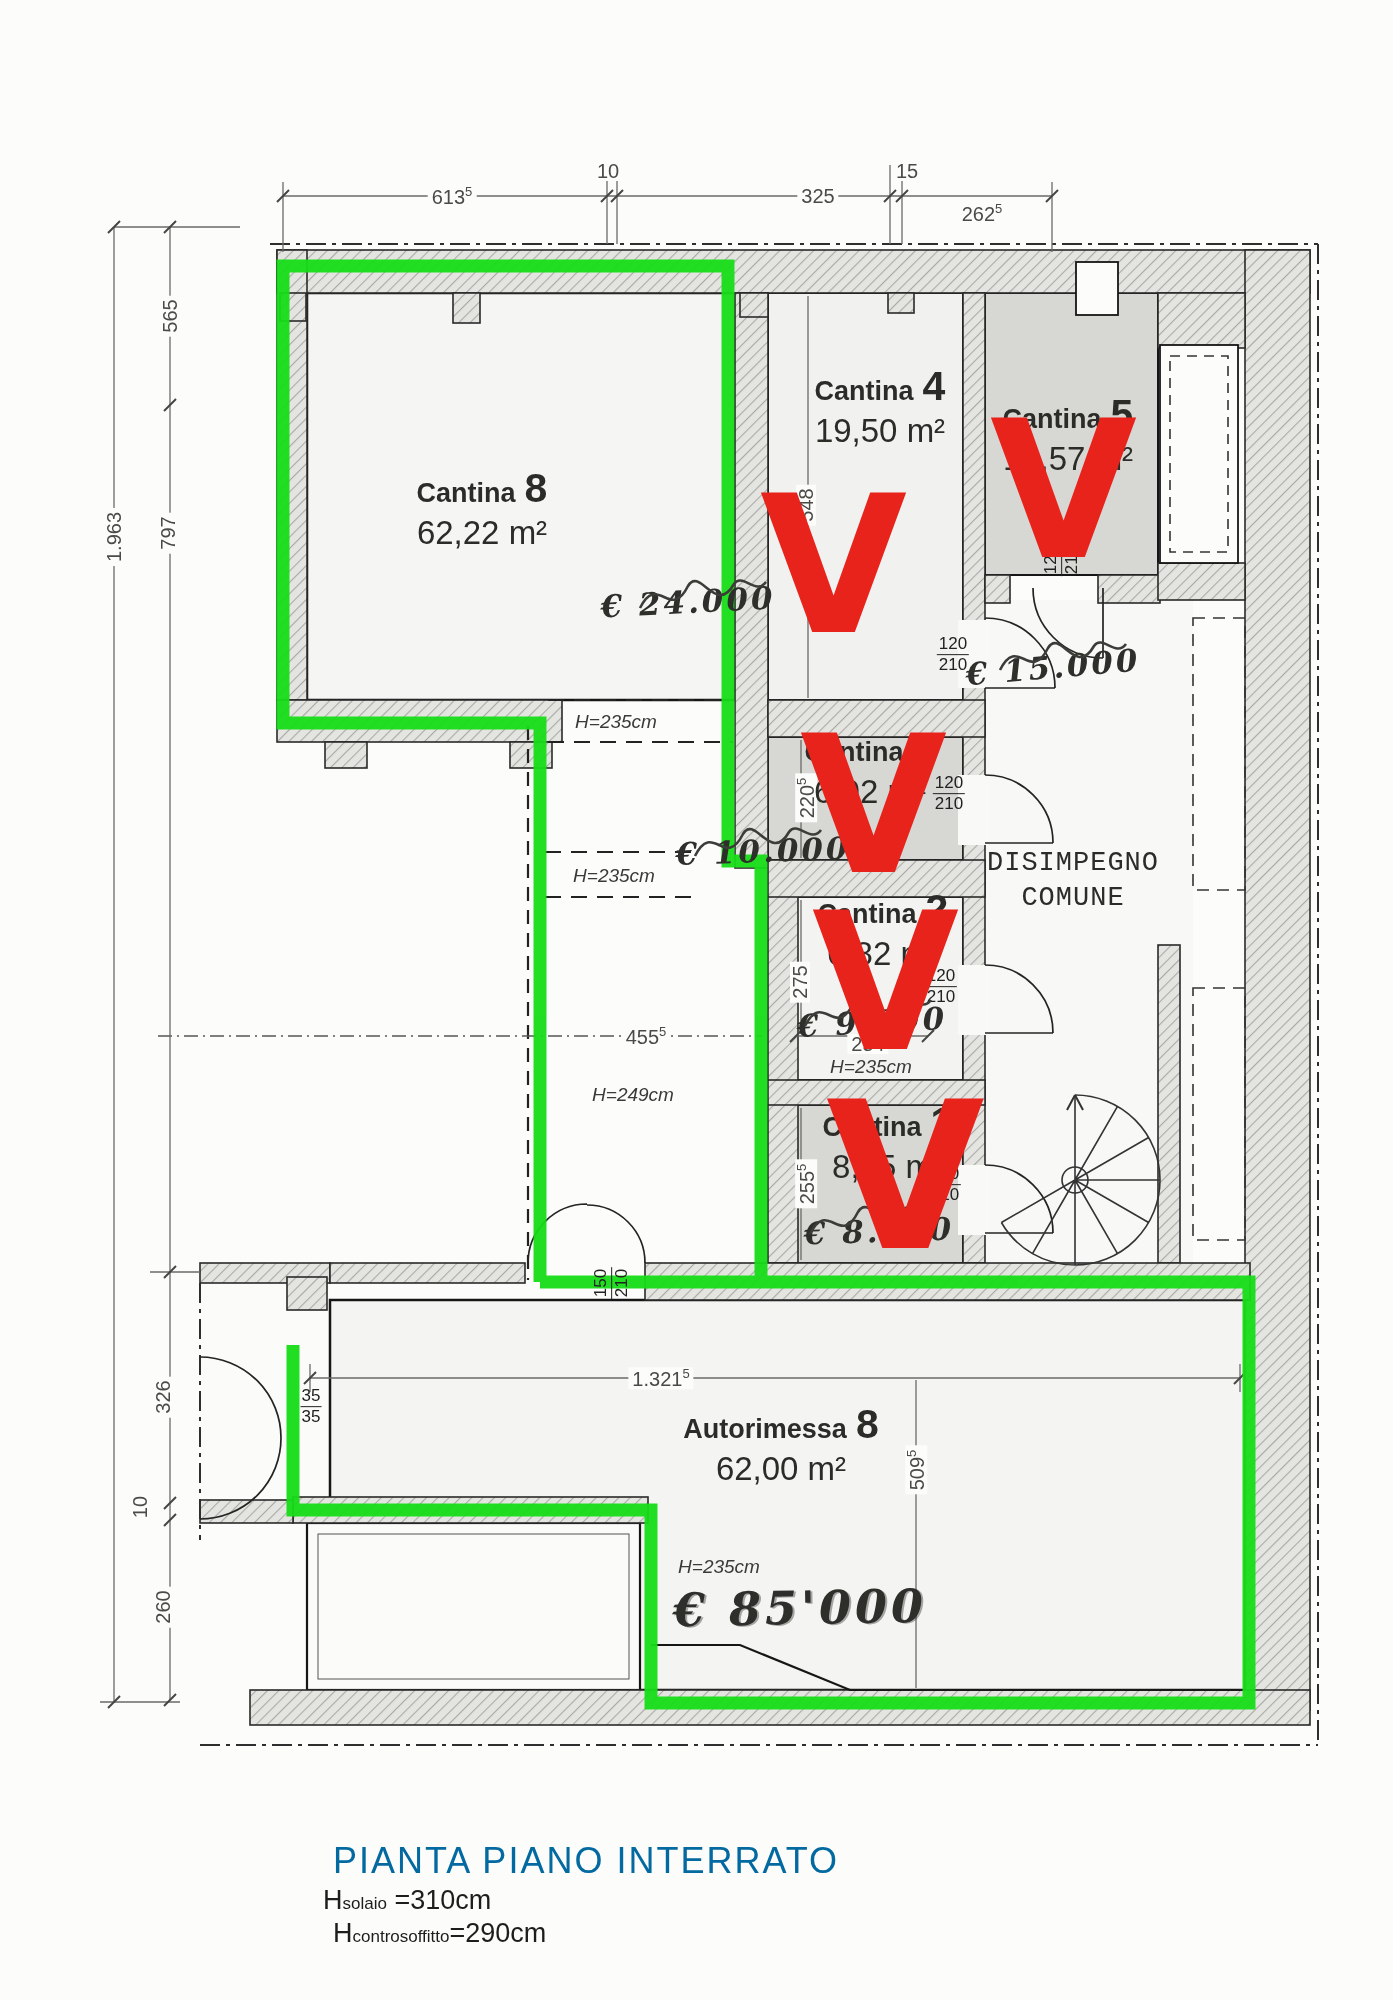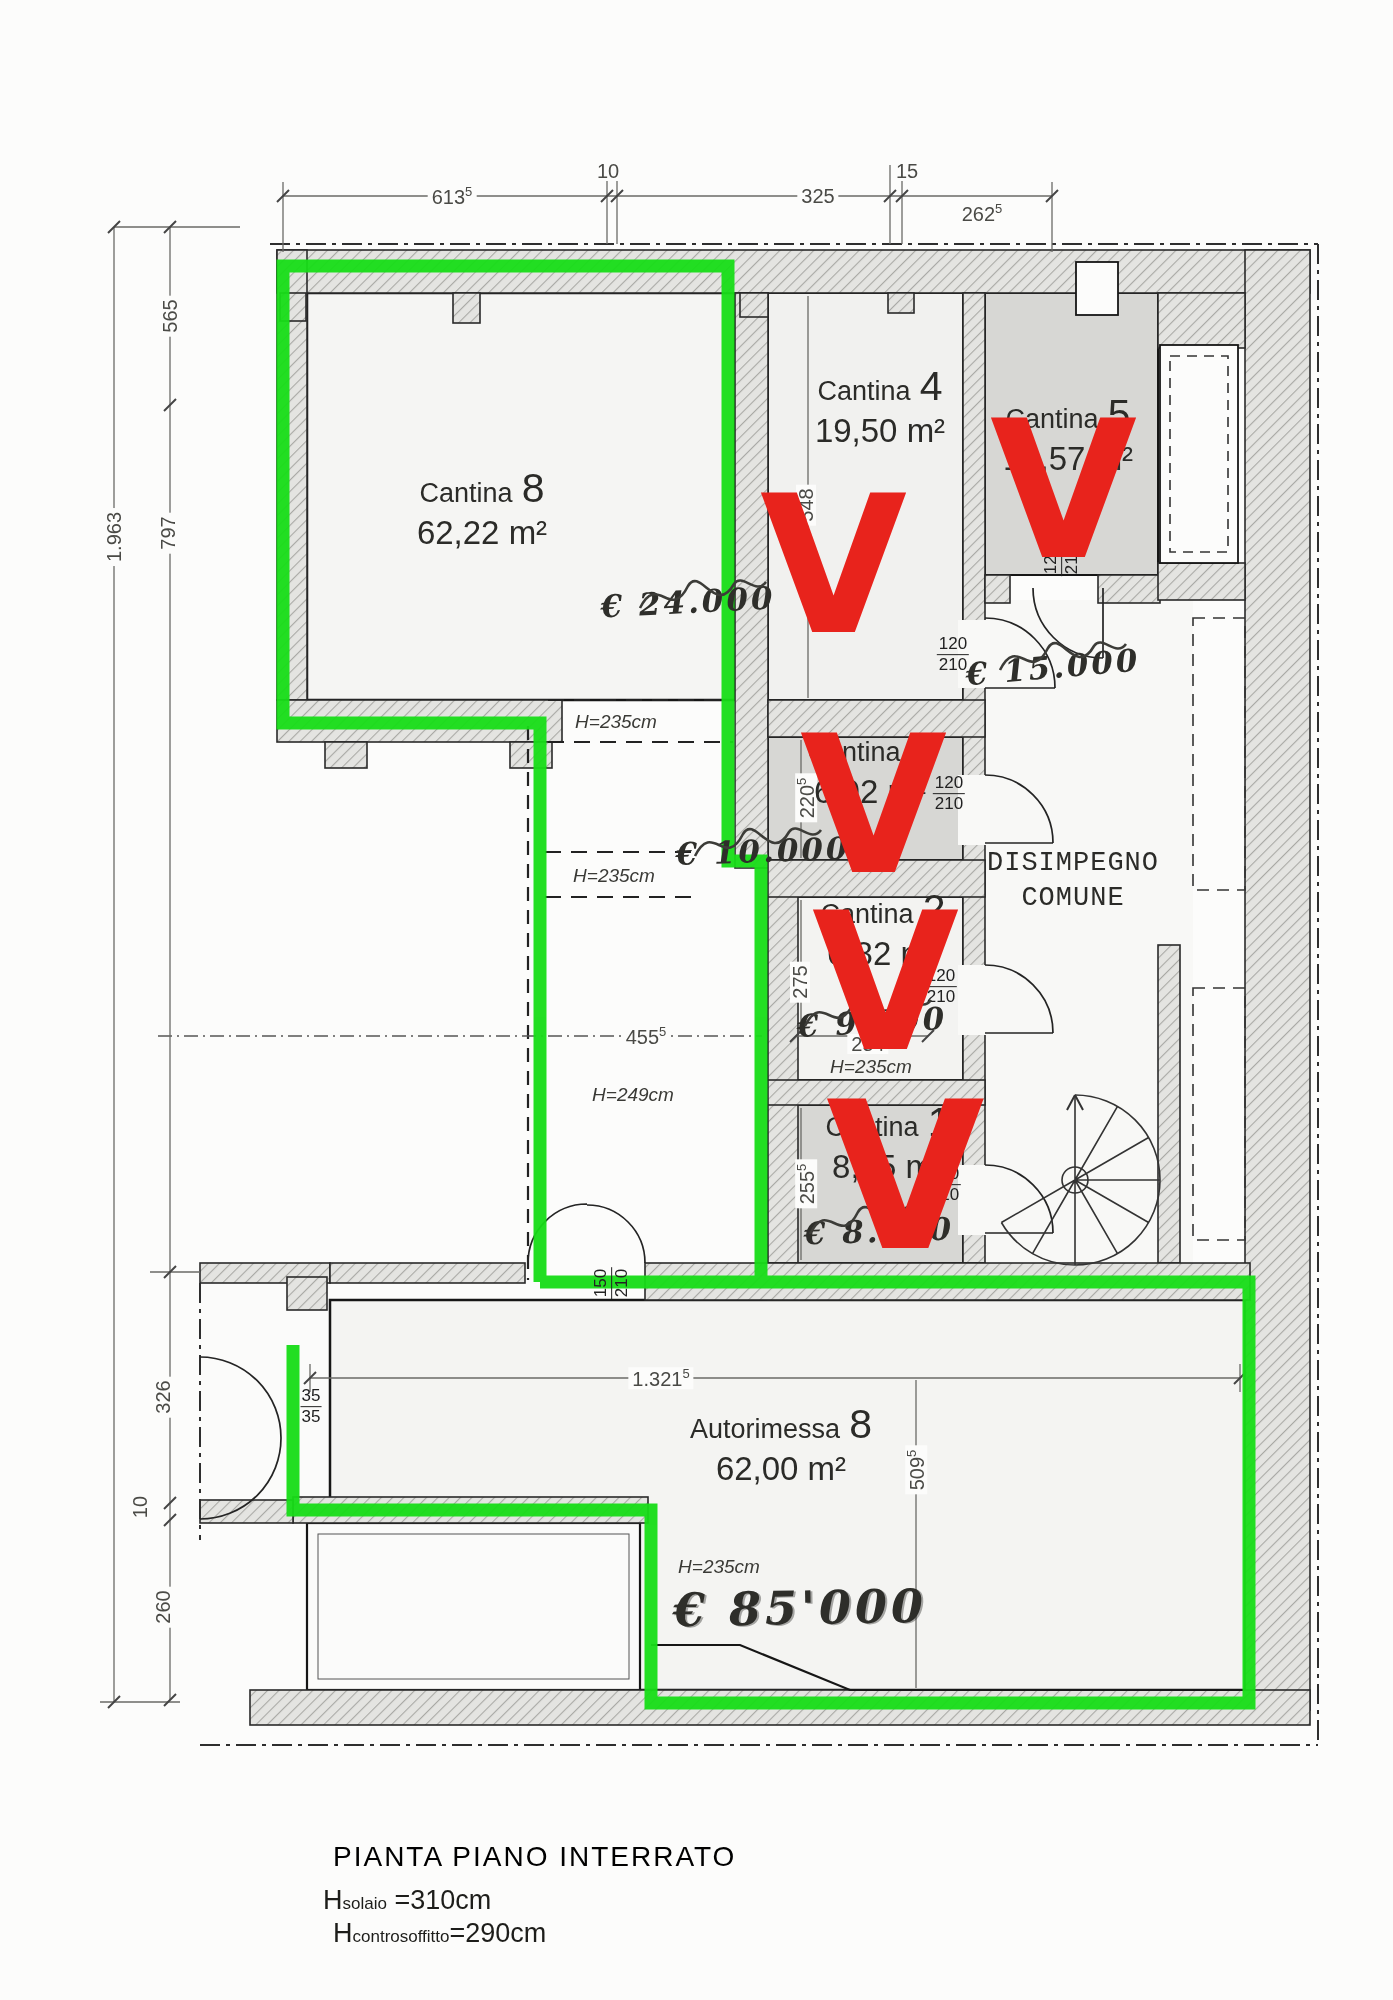--- a/index.html
+++ b/index.html
@@ -9,30 +9,30 @@
   .lbl{position:absolute;white-space:nowrap;line-height:1;}
   .ctr{transform:translate(-50%,-50%);}
   .rot{transform:translate(-50%,-50%) rotate(-90deg);}
   .dim{font-size:20px;color:#4a4a46;background:#fcfcfb;padding:0 4px;}
   .dim sup{font-size:13px;}
   .hlabel{font-style:italic;font-size:19px;color:#3a3a36;background:#fcfcfb00;}
   .frac{position:absolute;display:flex;flex-direction:column;align-items:center;
         font-size:17px;color:#222;line-height:1.08;}
   .frac .fbar{width:112%;border-top:1.7px solid #222;margin:1px 0;height:0;}
   .rlabel{position:absolute;text-align:center;color:#2b2b28;}
-  .rname{display:flex;align-items:baseline;gap:9px;justify-content:center;font-size:27px;}
+  .rname{display:flex;align-items:baseline;gap:9px;justify-content:center;font-size:27px;font-weight:bold;}
   .rnum{font-size:41px;line-height:.8;}
   .rarea{font-size:33px;margin-top:5px;}
   .corr{font-size:27px;letter-spacing:1px;color:#2b2b28;text-align:center;line-height:1.3;font-family:Liberation Mono, monospace;}
   .price{position:absolute;font-family:"DejaVu Serif",serif;font-style:italic;font-weight:bold;
          font-size:31px;color:#2e2e2a;letter-spacing:3px;}
   .price.big{font-size:46px;letter-spacing:4px;text-shadow:2px 1px 0 #2e2e2a66;}
   .vmark{position:absolute;color:#e8231c;font-family:"DejaVu Sans",sans-serif;font-weight:bold;
          font-size:190px;line-height:.76;}
-  .title1{font-size:28px;letter-spacing:2px;color:#000000;}
+  .title1{font-size:36px;letter-spacing:2px;color:#0369a1;}
   .sub{font-size:27px;color:#1d1d1a;}
   .sub .subs{font-size:17px;}
 </style>
 </head>
 <body>
 
 <div class="canvas">
 
   <svg width="1393" height="2000" viewBox="0 0 1393 2000">
     <defs>

